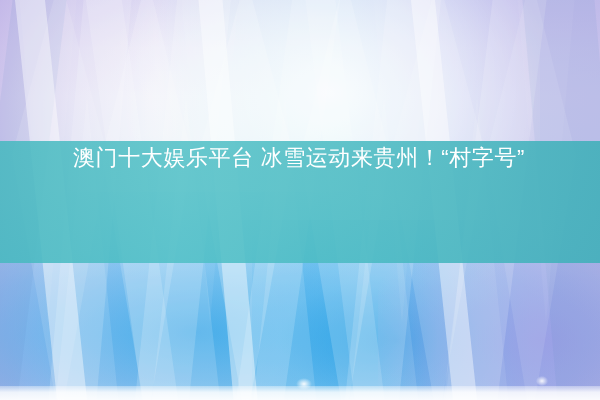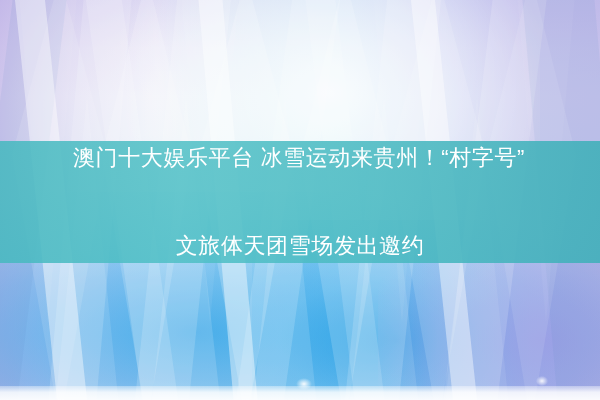--- a/index.html
+++ b/index.html
@@ -241,20 +241,19 @@
     <div class="tri-up" style="left:74%;width:11%;opacity:.24;"></div>
 
     <div class="tri-dn" style="left:3%;width:10%;opacity:.22;"></div>
     <div class="tri-dn" style="left:30%;width:10%;opacity:.26;"></div>
     <div class="tri-dn" style="left:62%;width:10%;opacity:.22;"></div>
     <div class="tri-dn" style="left:86%;width:10%;opacity:.18;"></div>
   </div>
 
   <div class="teal-band">
     <div class="headline-line l1">澳门十大娱乐平台 冰雪运动来贵州！“村字号”</div>
-    <div class="headline-line l2">文旅体天团雪场发出邀约</div>
   </div>
 
   <div class="bottom-strip"></div>
   <div class="bottom-sparkle"></div>
   <div class="sparkle-right"></div>
 
 </div>
 
 </body></html>

